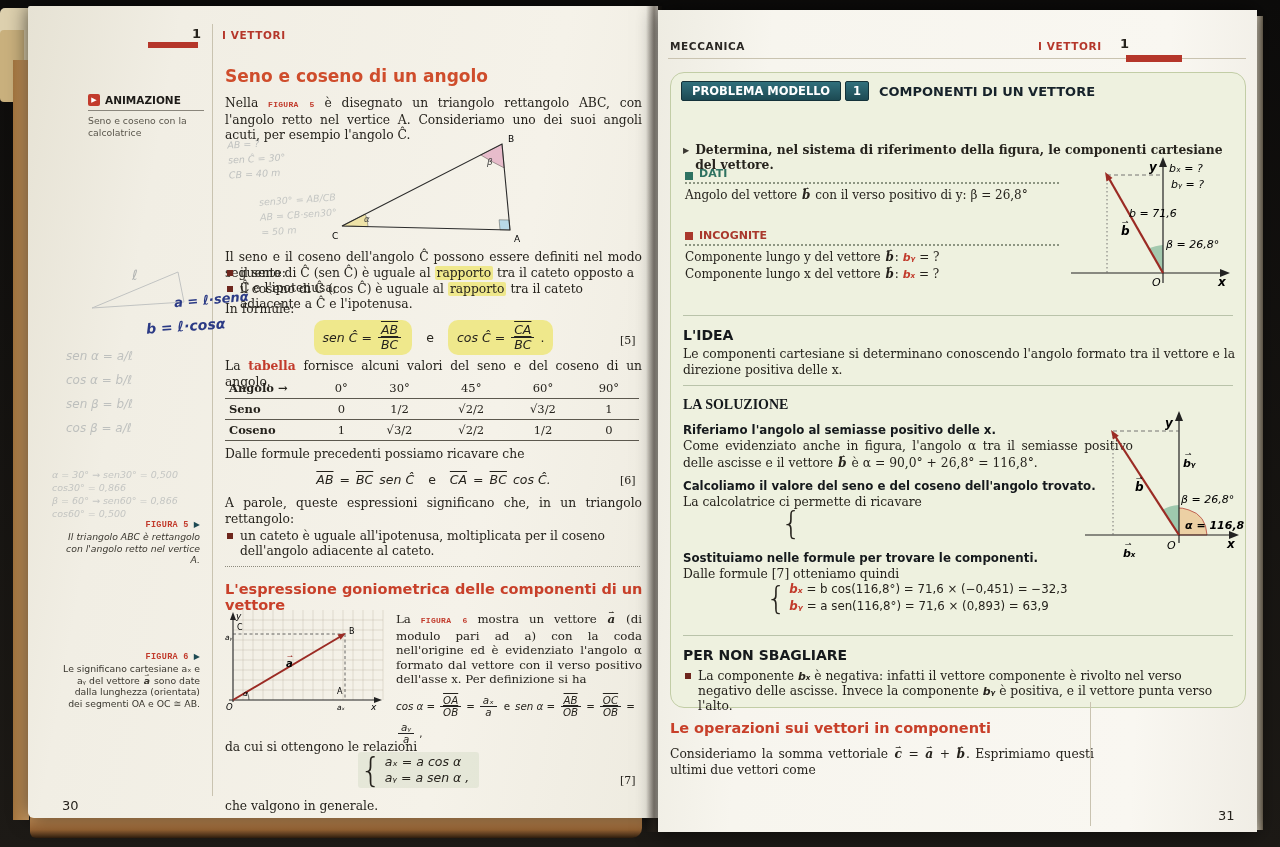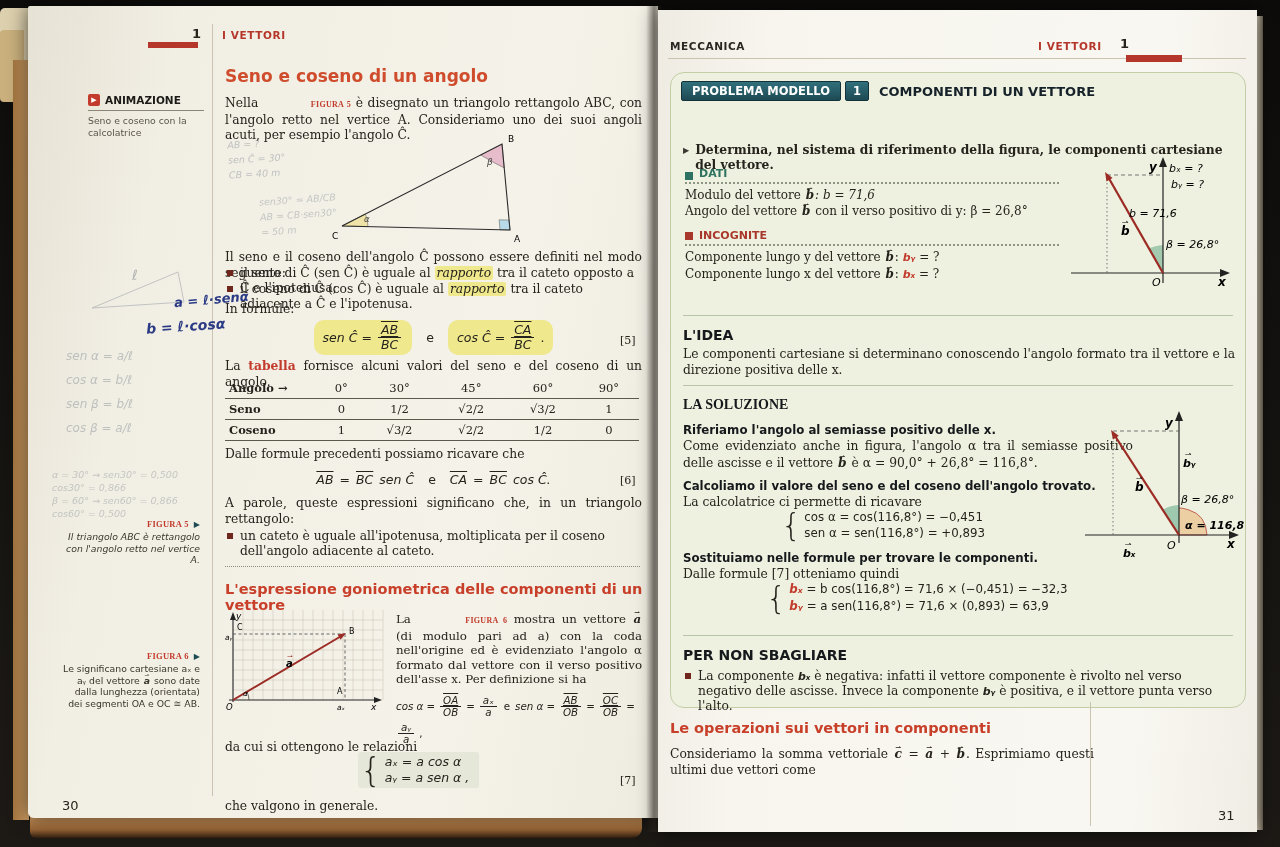--- a/index.html
+++ b/index.html
@@ -16,22 +16,22 @@
   .edgebl{left:30px;top:817px;width:612px;height:21px;border-radius:0 0 10px 6px;
     background:linear-gradient(#d09a5f,#9a6636 60%,#2e1d0e);}
   .edgel{left:13px;top:60px;width:16px;height:760px;background:linear-gradient(90deg,#a5763f,#d2a269);}
   .edger{left:1257px;top:16px;width:6px;height:814px;background:linear-gradient(270deg,#6d6352,#d6cdba);}
   .tab1{left:0;top:8px;width:34px;height:54px;background:#ddd0ae;border-radius:5px 0 0 5px;}
   .tab2{left:0;top:30px;width:24px;height:72px;background:#c9b07d;border-radius:4px 0 0 4px;}
   .sans{font-family:"DejaVu Sans",sans-serif;}
   .it{font-style:italic;}
   .b{font-weight:bold;}
   .redb{color:#c23b2c;font-weight:bold;}
-  .figref{color:#c23b2c;font-family:Liberation Serif, serif;font-weight:bold;font-size:8px;letter-spacing:.3px;margin-left:48px;}
-  .hl{background:#efe88c;border-radius:2px;padding:0 2px;font-style:italic;}
+  .figref{color:#c23b2c;font-family:Liberation Mono, monospace;font-weight:bold;font-size:8px;letter-spacing:.3px;}
+  .hl{background:#efe88c;border-radius:2px;padding:0 2px;}
   .blob{background:#efe88c;border-radius:10px;padding:3px 9px;display:inline-flex;align-items:center;gap:4px;}
   .para{font-size:12.3px;line-height:15.5px;text-align:justify;}
   .bullrow{display:flex;align-items:flex-start;font-size:12.3px;line-height:15px;}
   .sqb{width:6px;height:6px;background:#6e261d;margin:4px 7px 0 2px;flex:none;}
   .frac{display:inline-flex;flex-direction:column;align-items:center;line-height:1.1;vertical-align:middle;margin:0 2px;font-style:italic;}
   .frac .nm{border-bottom:1px solid #222;padding:0 3px;}
   .frac .dn{padding:0 3px;}
   .ovl{text-decoration:overline;font-style:italic;}
   .vec{position:relative;font-style:italic;display:inline-block;padding:0 1px;}
   .vec::after{content:"⇀";position:absolute;left:50%;transform:translateX(-50%);top:-.78em;font-size:.6em;font-style:normal;}
@@ -355,24 +355,20 @@
         <span>Determina, nel sistema di riferimento della figura, le componenti cartesiane del vettore.</span>
       </div>
 
       <div class="abs" style="left:14px;top:94px;display:flex;align-items:flex-end;">
         <span class="isq" style="background:#2e7261;"></span>
         <span class="datil">DATI</span>
       </div>
       <div class="abs dotrule" style="left:14px;top:109px;width:374px;"></div>
       <div class="abs" style="left:14px;top:114px;font-size:12px;line-height:16px;width:374px;">
         <div>
-          <span>Modulo del vettore</span>
-          <span class="vec b">b</span><span class="it">: b = 71,6</span>
-        </div>
-        <div>
           <span>Angolo del vettore</span>
           <span class="vec b">b</span>
           <span>con il verso positivo di y: β = 26,8°</span>
         </div>
       </div>
 
       <div class="abs" style="left:14px;top:156px;display:flex;align-items:center;">
         <span class="isq" style="background:#a9382c;"></span>
         <span class="incl">INCOGNITE</span>
       </div>
@@ -424,24 +420,20 @@
       <div class="abs para" style="left:12px;top:366px;width:450px;">
         <span>Come evidenziato anche in figura, l'angolo α tra il semiasse positivo delle ascisse e il vettore</span>
         <span class="vec b">b</span>
         <span>è α = 90,0° + 26,8° = 116,8°.</span>
       </div>
 
       <div class="abs stepb" style="left:12px;top:406px;">Calcoliamo il valore del seno e del coseno dell'angolo trovato.</div>
       <div class="abs para" style="left:12px;top:422px;">La calcolatrice ci permette di ricavare</div>
       <div class="abs" style="left:110px;top:436px;display:flex;align-items:center;">
         <span class="brace" style="font-size:32px;">{</span>
-        <span class="formula" style="font-size:11.8px;line-height:16px;margin-left:3px;">
-          <div>cos α = cos(116,8°) = −0,451</div>
-          <div>sen α = sen(116,8°) = +0,893</div>
-        </span>
       </div>
 
       <svg class="abs" style="left:408px;top:330px;" width="166" height="166">
         <path d="M100,132 L128,132 Q127,112 110,107 Q97,102 84.8,108.5 Z" fill="#ecd0a4" stroke="#b5443a" stroke-width=".8"></path>
         <path d="M100,132 L100,102 Q90,102.5 83.7,106.8 Z" fill="#9ec9ae"></path>
         <line x1="100" y1="140" x2="100" y2="12" stroke="#222" stroke-width="1.2"></line>
         <polygon points="100,8 96,18 104,18" fill="#222"></polygon>
         <line x1="6" y1="132" x2="155" y2="132" stroke="#222" stroke-width="1.2"></line>
         <polygon points="160,132 150,128 150,136" fill="#222"></polygon>
         <line x1="34" y1="28" x2="100" y2="28" stroke="#555" stroke-width=".8" stroke-dasharray="4,3"></line>

